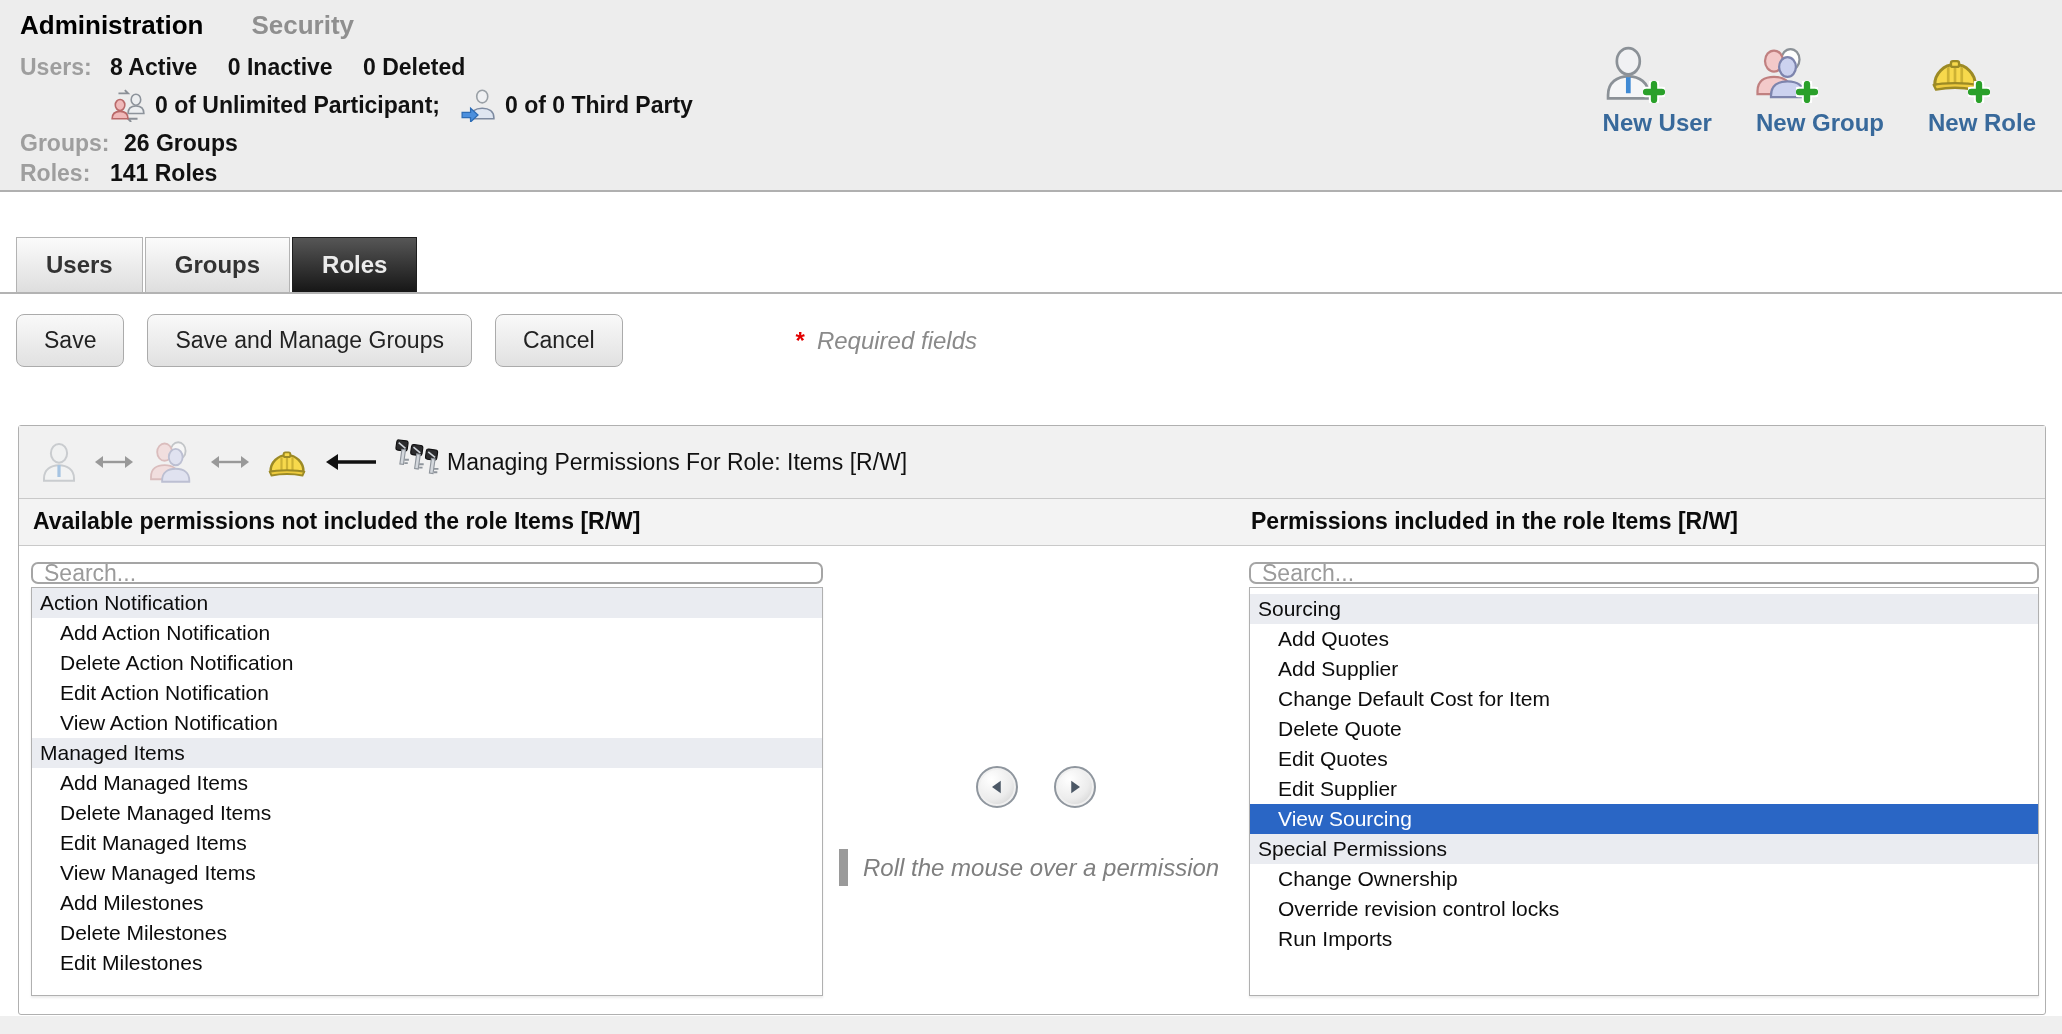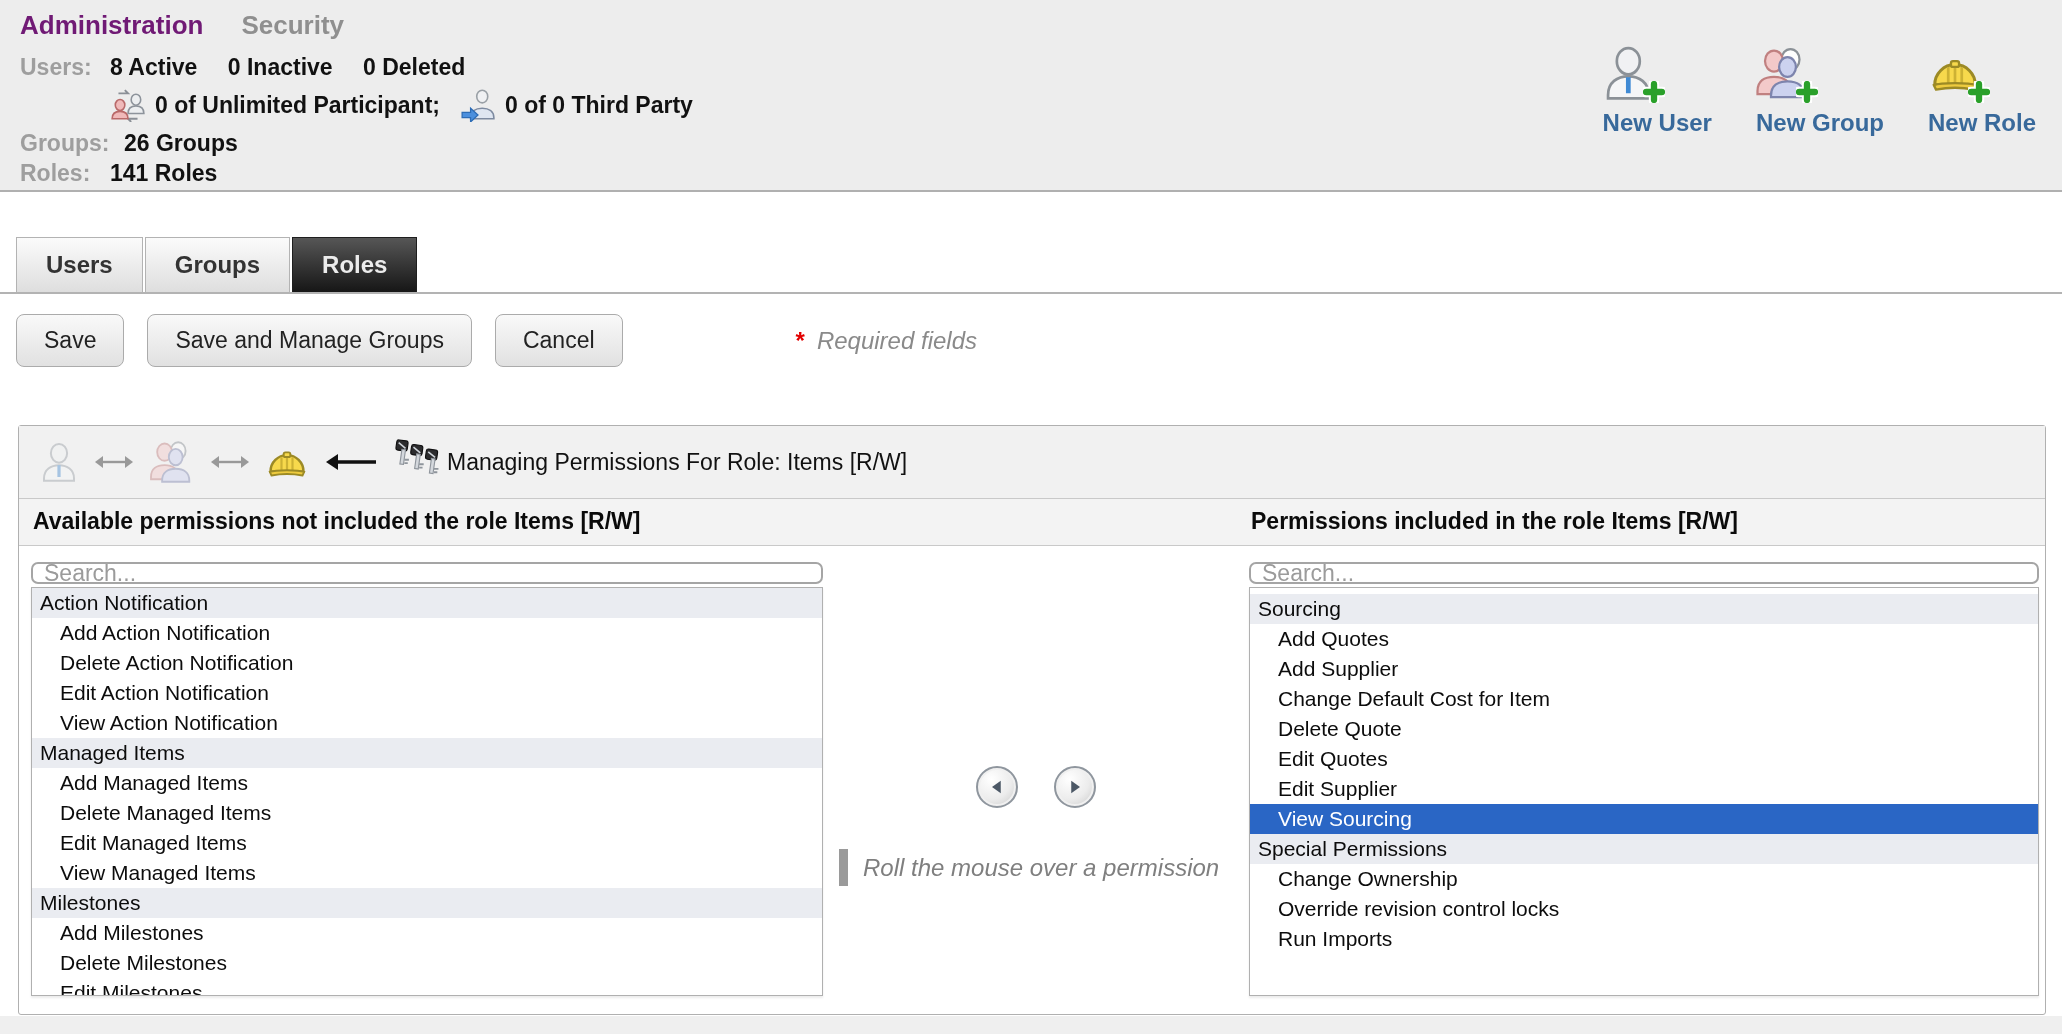--- a/index.html
+++ b/index.html
@@ -5,21 +5,21 @@
   html,body{margin:0;padding:0;}
   body{
     width:2062px;height:1034px;position:relative;overflow:hidden;
     background:#ffffff;font-family:"Liberation Sans",sans-serif;
     -webkit-font-smoothing:antialiased;
   }
   
   .topbar{position:absolute;top:0;left:0;width:2062px;height:192px;
     background:#ededed;border-bottom:2px solid #b0b0b0;box-sizing:border-box;}
   .crumbs{position:absolute;top:10px;left:20px;font-size:26px;font-weight:bold;}
-  .crumb-primary{color:#701a75;margin-right:38px;cursor:pointer;text-align:right;}
+  .crumb-primary{color:#000000;margin-right:48px;cursor:pointer;text-align:right;}
   .crumb-secondary{color:#8f8f8f;cursor:pointer;}
   .stats{position:absolute;top:52px;left:20px;font-size:23px;font-weight:bold;color:#111;}
   .stat-row{display:flex;align-items:center;height:30px;}
   .stat-row.lic{height:46px;}
   .stat-label{width:90px;color:#9e9e9e;flex:0 0 auto;}
   .stat-vals span{margin-right:24px;}
   .stat-groups-val{margin-left:14px;}
   .lic-group{display:flex;align-items:center;margin-right:20px;}
   .lic-group svg{margin-right:9px;}
   .quick-actions{position:absolute;top:46px;right:26px;display:flex;gap:44px;}
@@ -268,21 +268,20 @@
           <li class="cat">Action Notification</li>
           <li class="item">Add Action Notification</li>
           <li class="item">Delete Action Notification</li>
           <li class="item">Edit Action Notification</li>
           <li class="item">View Action Notification</li>
           <li class="cat">Managed Items</li>
           <li class="item">Add Managed Items</li>
           <li class="item">Delete Managed Items</li>
           <li class="item">Edit Managed Items</li>
           <li class="item">View Managed Items</li>
-          <li class="cat">Milestones</li>
           <li class="item">Add Milestones</li>
           <li class="item">Delete Milestones</li>
           <li class="item">Edit Milestones</li>
         </ul>
       </div>
     </div>
 
     <div class="mid">
       <div class="move-row">
         <button class="move-btn" title="">

